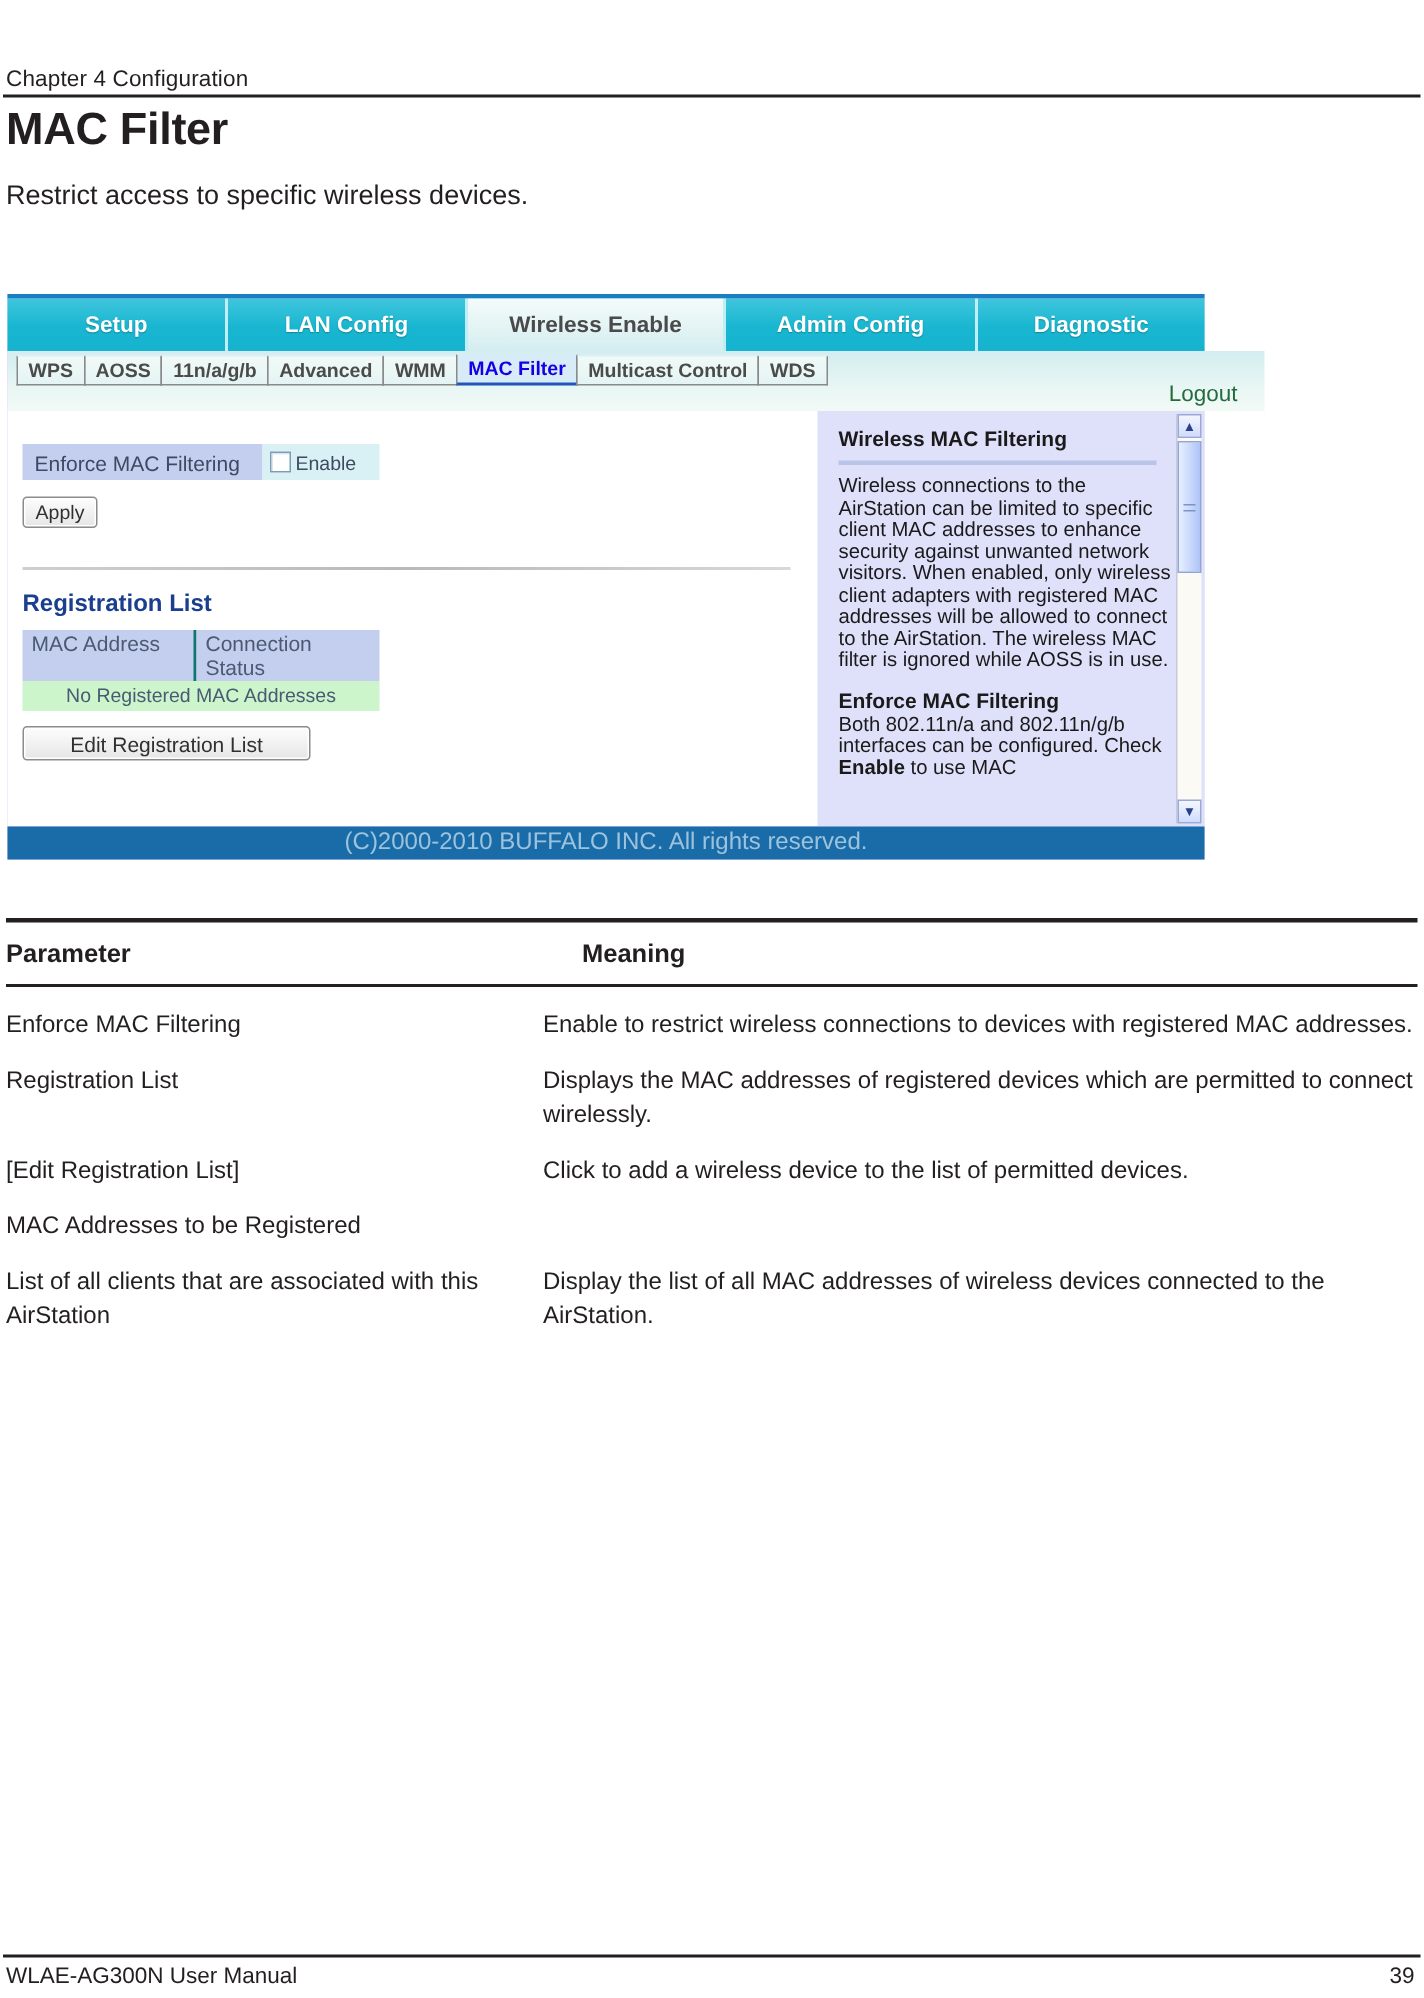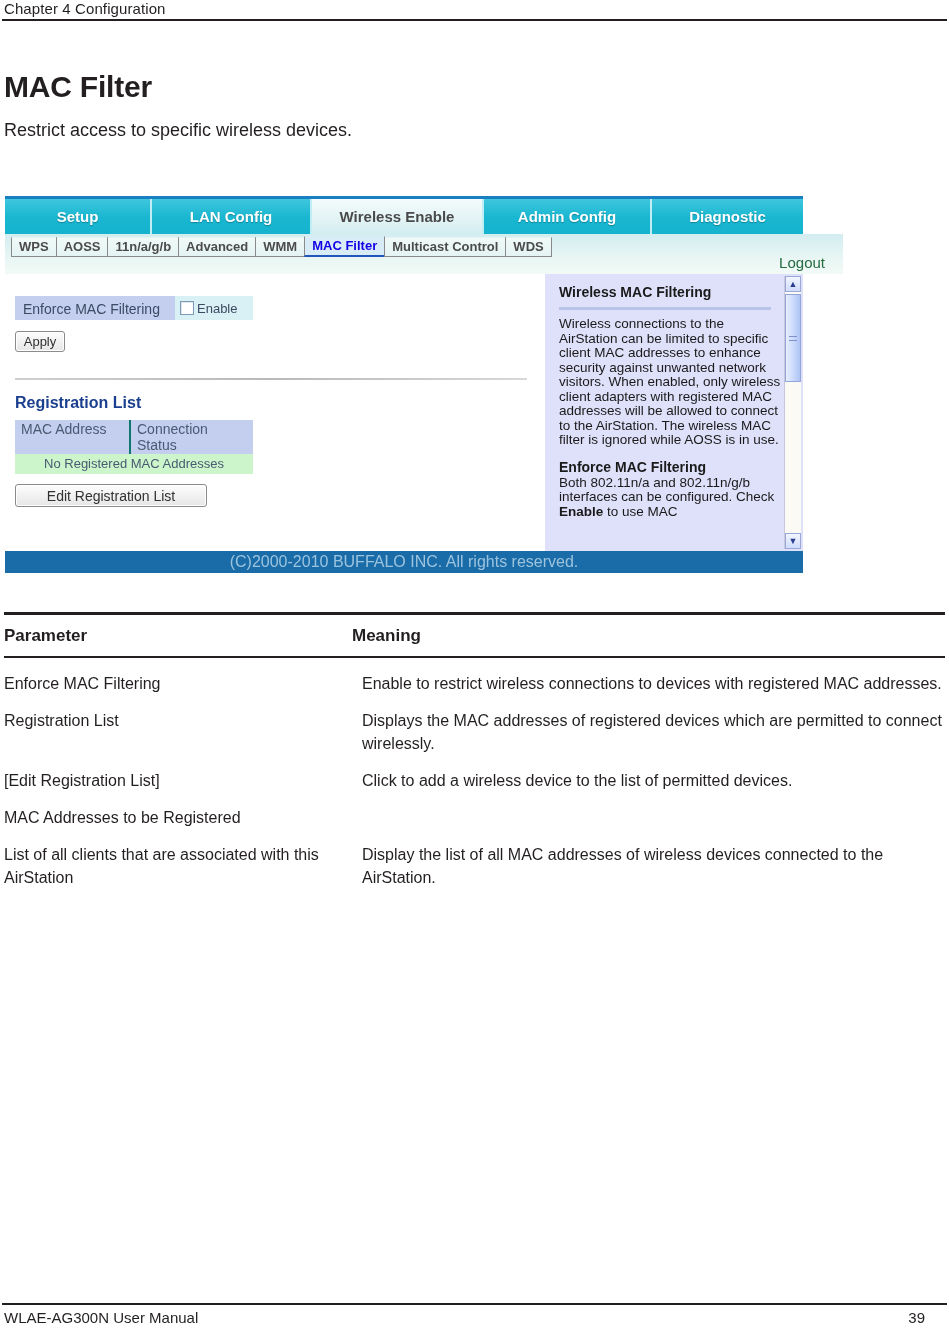--- a/index.html
+++ b/index.html
@@ -19,20 +19,21 @@
   
   .page-header {
     position: absolute;
     left: 0; top: 0; width: 949px;
   }
   .page-header .chapter {
     font-size: 15px;
     color: #231f20;
     padding: 0 0 2px 4px;
     letter-spacing: 0.1px;
+    margin-top: 44px;
   }
   .page-header .rule {
     height: 2px;
     background: #231f20;
     width: 945px;
     margin-left: 2px;
   }
 
   .page-title {
     position: absolute;
@@ -342,20 +343,21 @@
   .ptable {
     position: absolute;
     left: 4px; top: 612px;
     width: 941px;
   }
   .ptable .toprule { height: 3px; background: #231f20; }
   .ptable .midrule { height: 2px; background: #231f20; }
   .ptable .hdr {
     display: flex;
     padding: 11px 0 10px 0;
+    gap: 36px;
   }
   .ptable .hdr div {
     font-size: 17px;
     font-weight: bold;
     color: #231f20;
   }
   .ptable .col1 { width: 348px; flex: 0 0 348px; }
   .ptable .col2 { flex: 1; }
   .prow {
     display: flex;
@@ -372,21 +374,21 @@
   .page-footer {
     position: absolute;
     left: 0; bottom: 6px; width: 949px;
   }
   .page-footer .rule {
     height: 2px; background: #231f20; width: 945px; margin-left: 2px;
   }
   .page-footer .fline {
     display: flex;
     justify-content: space-between;
-    padding: 4px 24px 0 4px;
+    padding: 4px 6px 0 4px;
     font-size: 15px;
     color: #231f20;
   }
 </style>
 </head>
 <body>
 
 <div class="page-header">
   <div class="chapter">Chapter 4  Configuration</div>
   <div class="rule"></div>

